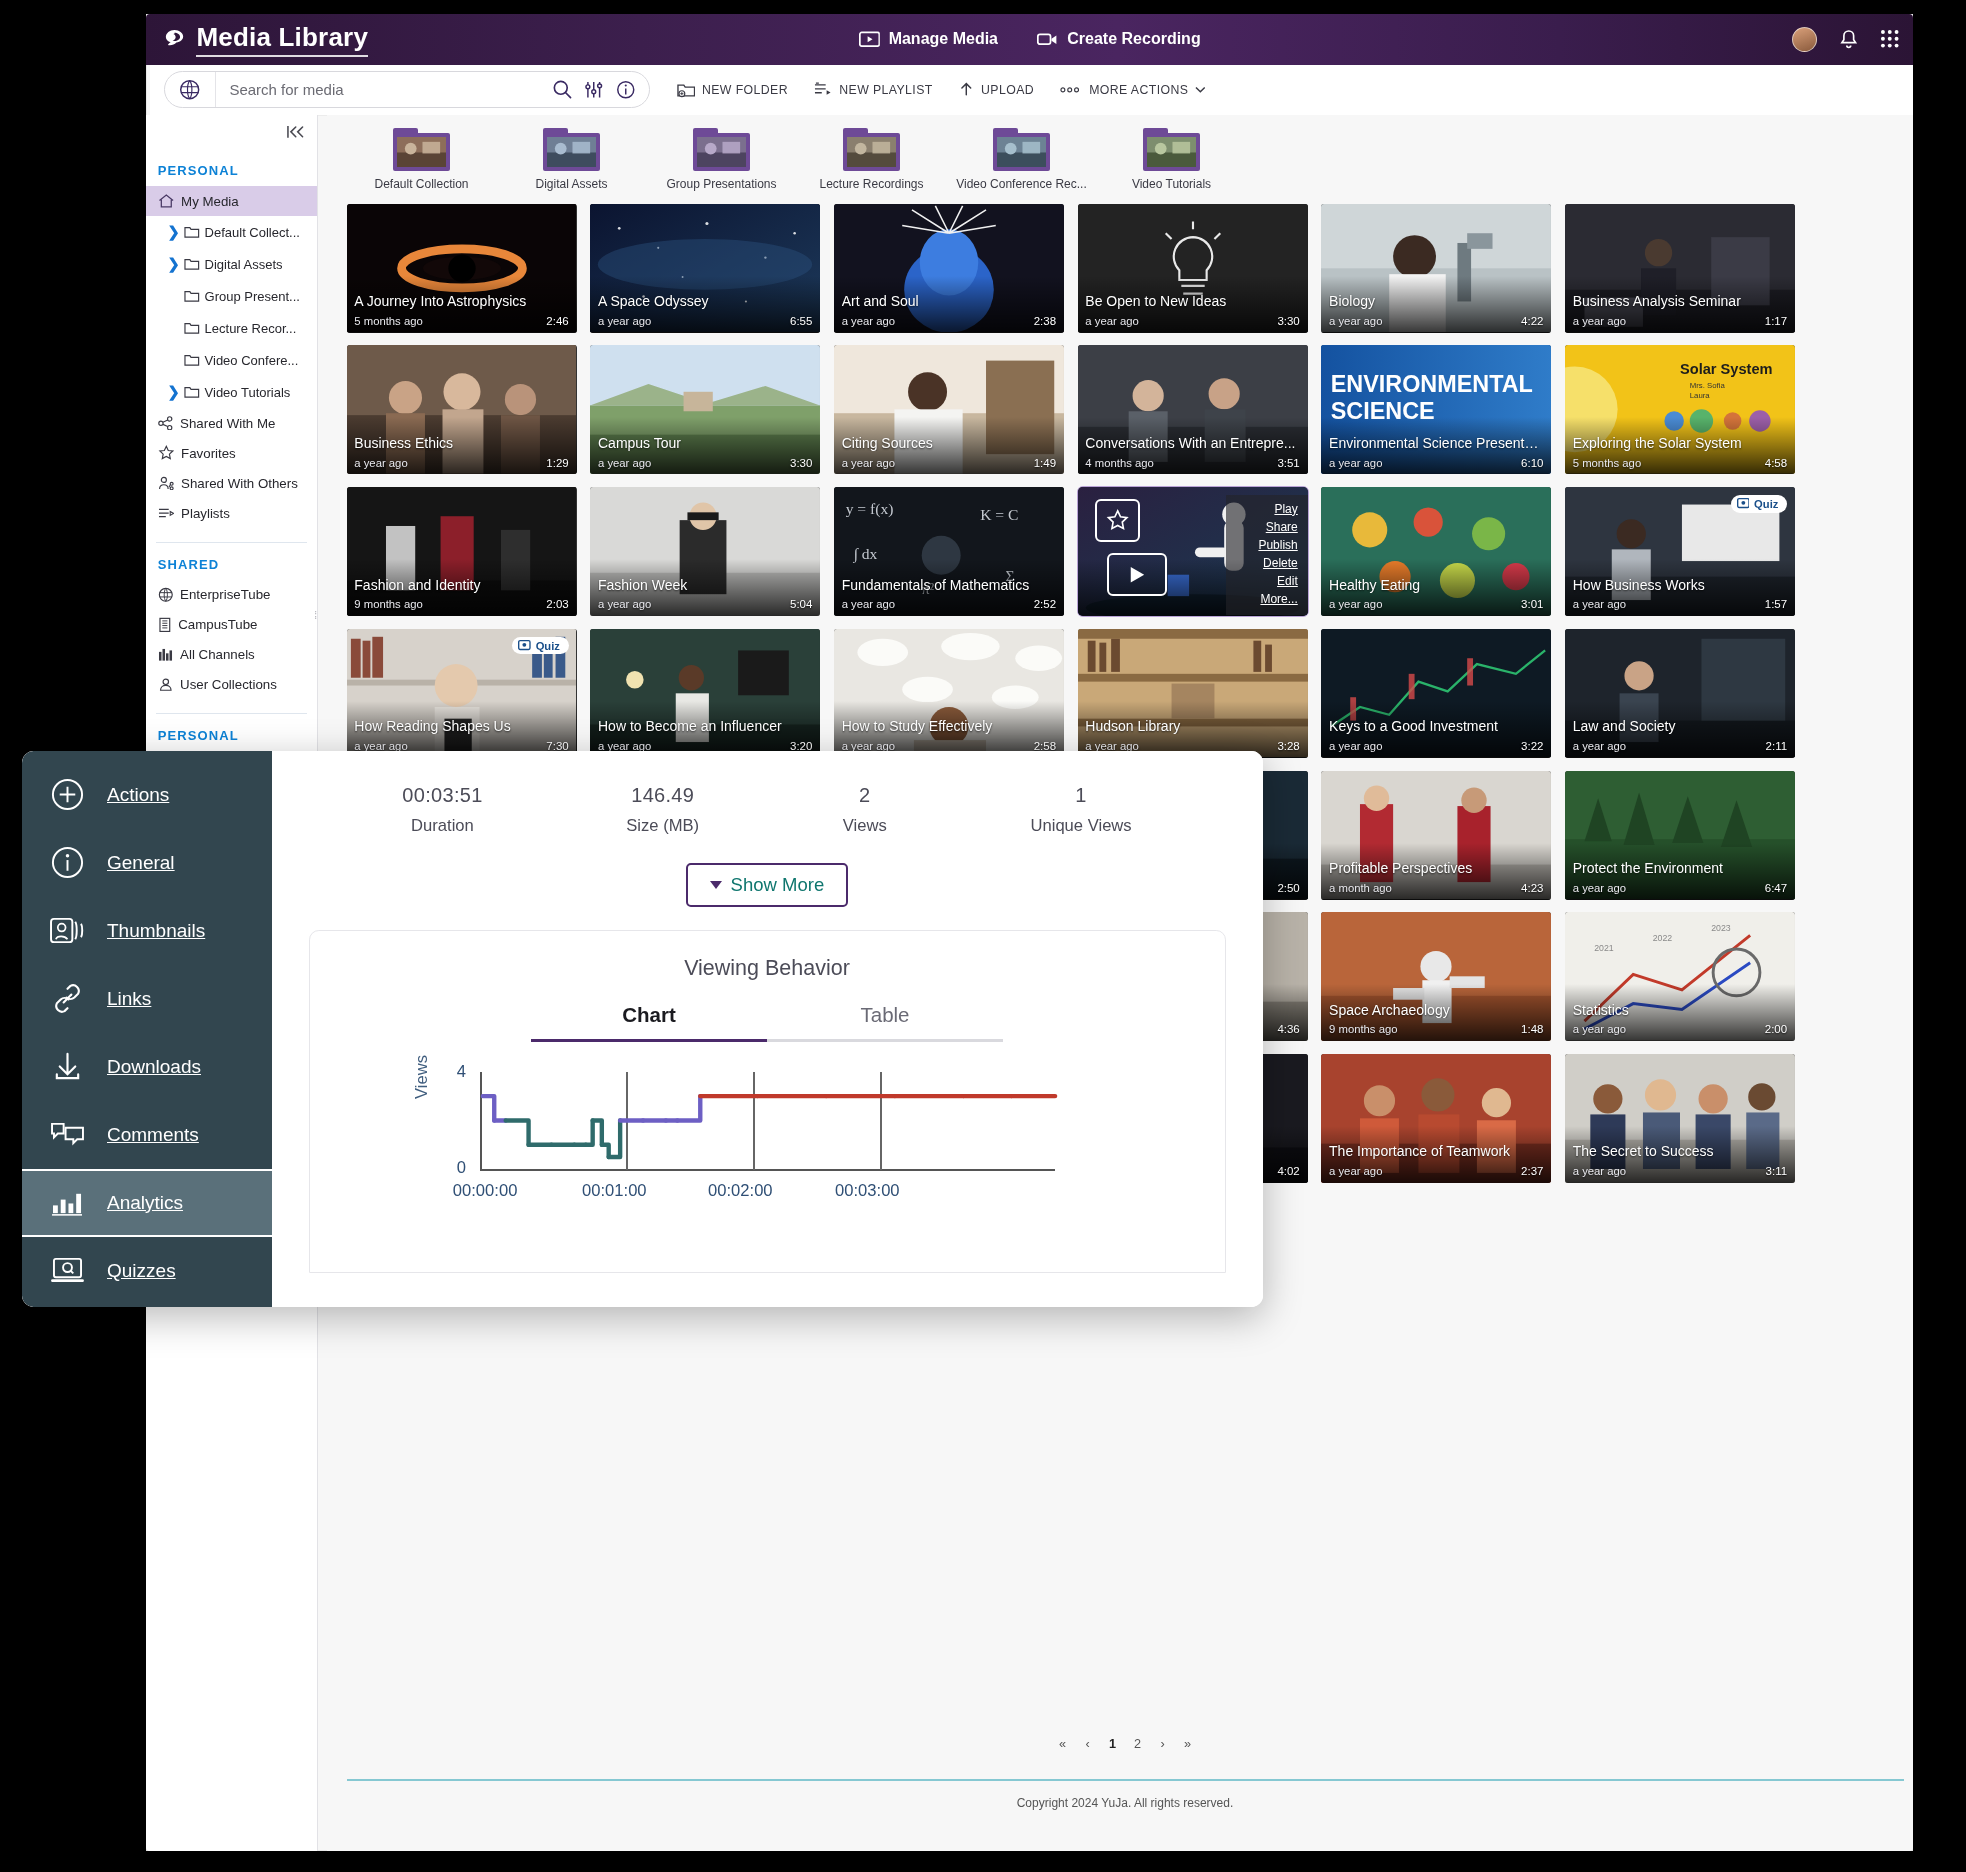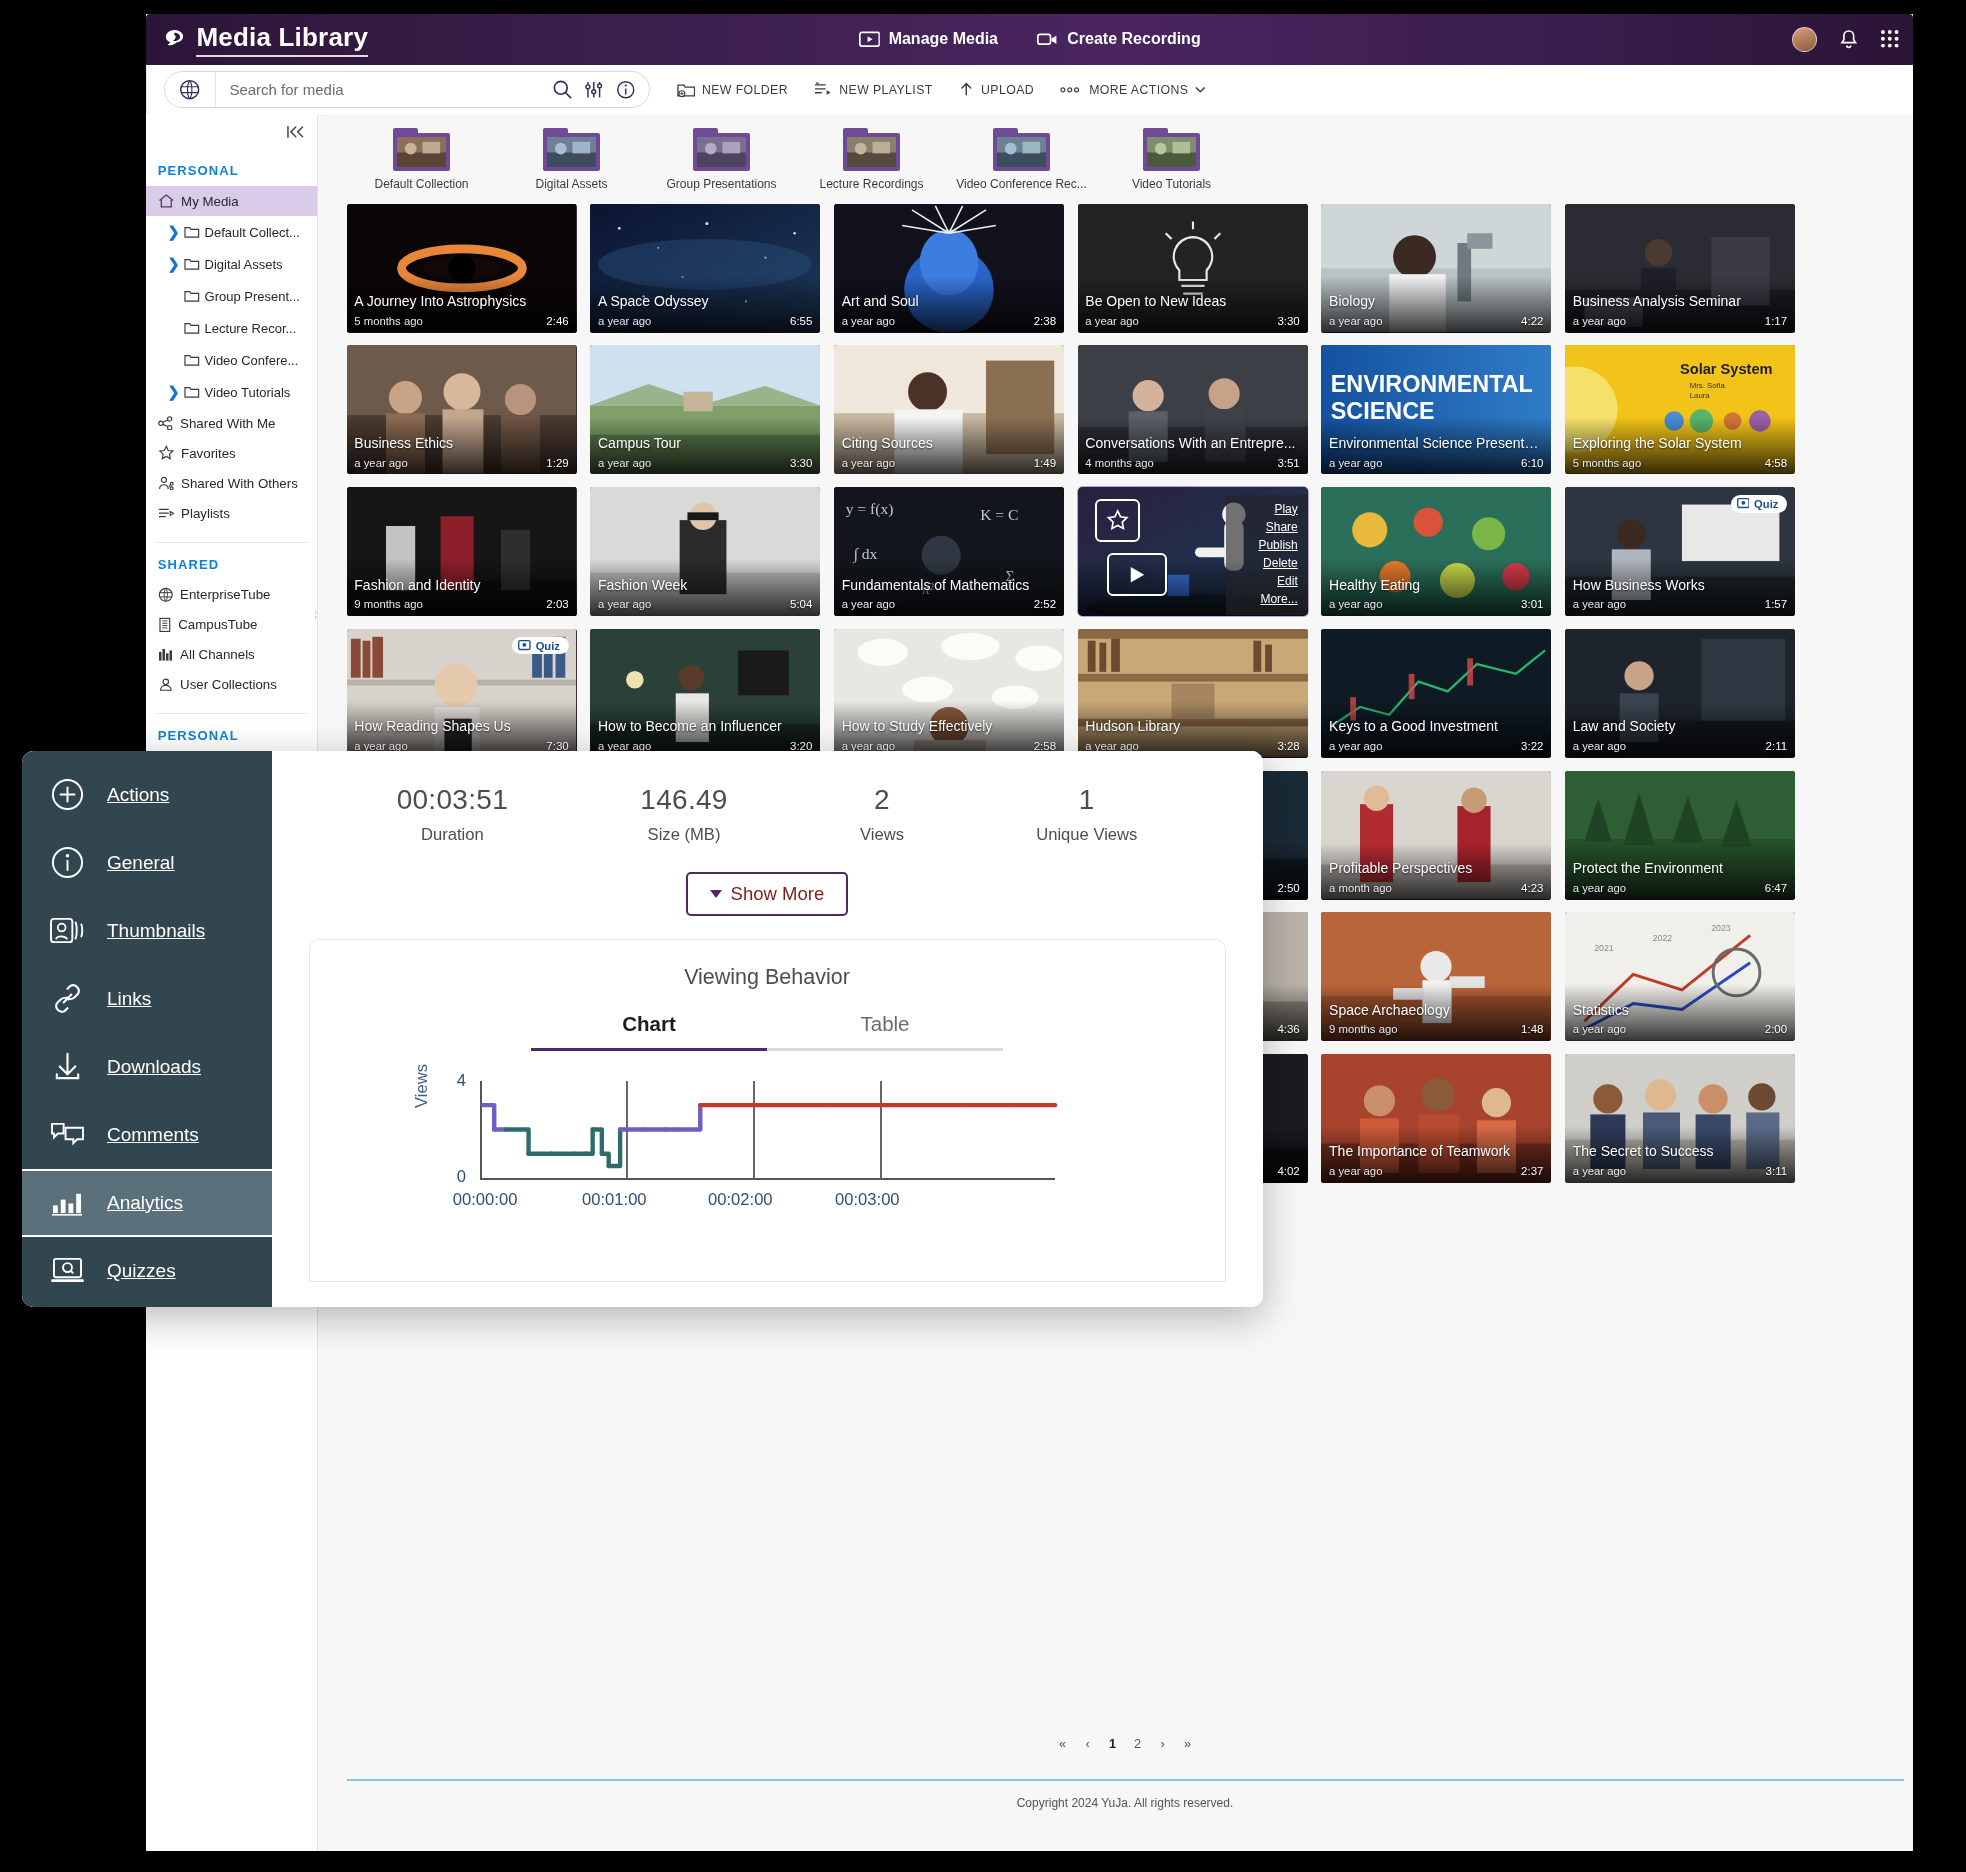--- a/index.html
+++ b/index.html
@@ -117,24 +117,24 @@
   .ov-side{
     position:absolute; left:0; top:0; width:250px; height:556px; background:#32464f; border-radius:11.7px 0 0 11.7px;
     padding-top:9.8px;
   }
   .ov-item{ height:68px; display:flex; align-items:center; gap:21.5px; padding-left:27px; color:#fff; font-size:19px; cursor:pointer;text-decoration:underline;}
   .ov-item.active{ background:#5a707a; border:2px solid #fff; border-left:none; border-right:none; }
   .ov-main{ position:absolute; left:250px; top:0; right:0; bottom:0; background:#fff; }
 
   .stats{ display:flex; justify-content:space-around; padding:33px 59px 5.9px 59px; }
   .stat{ text-align:center; }
-  .stat .v{ font-size:28px; color:#4c4c58; font-weight:400; letter-spacing:0.3px;}
+  .stat .v{ font-size:20px; color:#4c4c58; font-weight:400; letter-spacing:0.3px;}
   .stat .k{ font-size:16.6px; color:#4c4c58; margin-top:8.8px; }
   .showmore-wrap{ display:flex; justify-content:center; margin-top:21.5px; }
-  .showmore{ border:2px solid #4b2a6b; color:#7f1d1d; background:#fff; border-radius:4.9px; padding:8.8px 21.5px; font-size:18.5px; display:flex; align-items:center; gap:8.8px; cursor:pointer; font-family:"Liberation Sans", sans-serif;}
+  .showmore{ border:2px solid #4b2a6b; color:#0f766e; background:#fff; border-radius:4.9px; padding:8.8px 21.5px; font-size:18.5px; display:flex; align-items:center; gap:8.8px; cursor:pointer; font-family:"Liberation Sans", sans-serif;}
   .tri{ width:0;height:0;border-left:6.8px solid transparent;border-right:6.8px solid transparent;border-top:8.8px solid #4b2a6b; }
 
   .vb-card{ margin:23.4px 37px 0 37px; border:1px solid #e6e6ea; border-radius:9.8px 9.8px 0 0; height:343px; background:#fff; }
   .vb-title{ text-align:center; font-size:21.5px; color:#4c4c58; padding-top:25px; }
   .vb-tabs{ display:flex; justify-content:center; gap:0; margin-top:21.5px; position:relative; }
   .vb-tab{ width:236px; text-align:center; font-size:20.5px; color:#6a6a75; padding-bottom:12.7px; cursor:pointer;}
   .vb-tab.active{ color:#1b1b20; font-weight:700; }
   .vb-tabline{ height:2.9px; background:#d9d9de; width:472px; margin:0 auto; position:relative;}
   .vb-tabline i{ position:absolute; left:0; top:0; width:236px; height:2.9px; background:#4b2a6b; }
 

